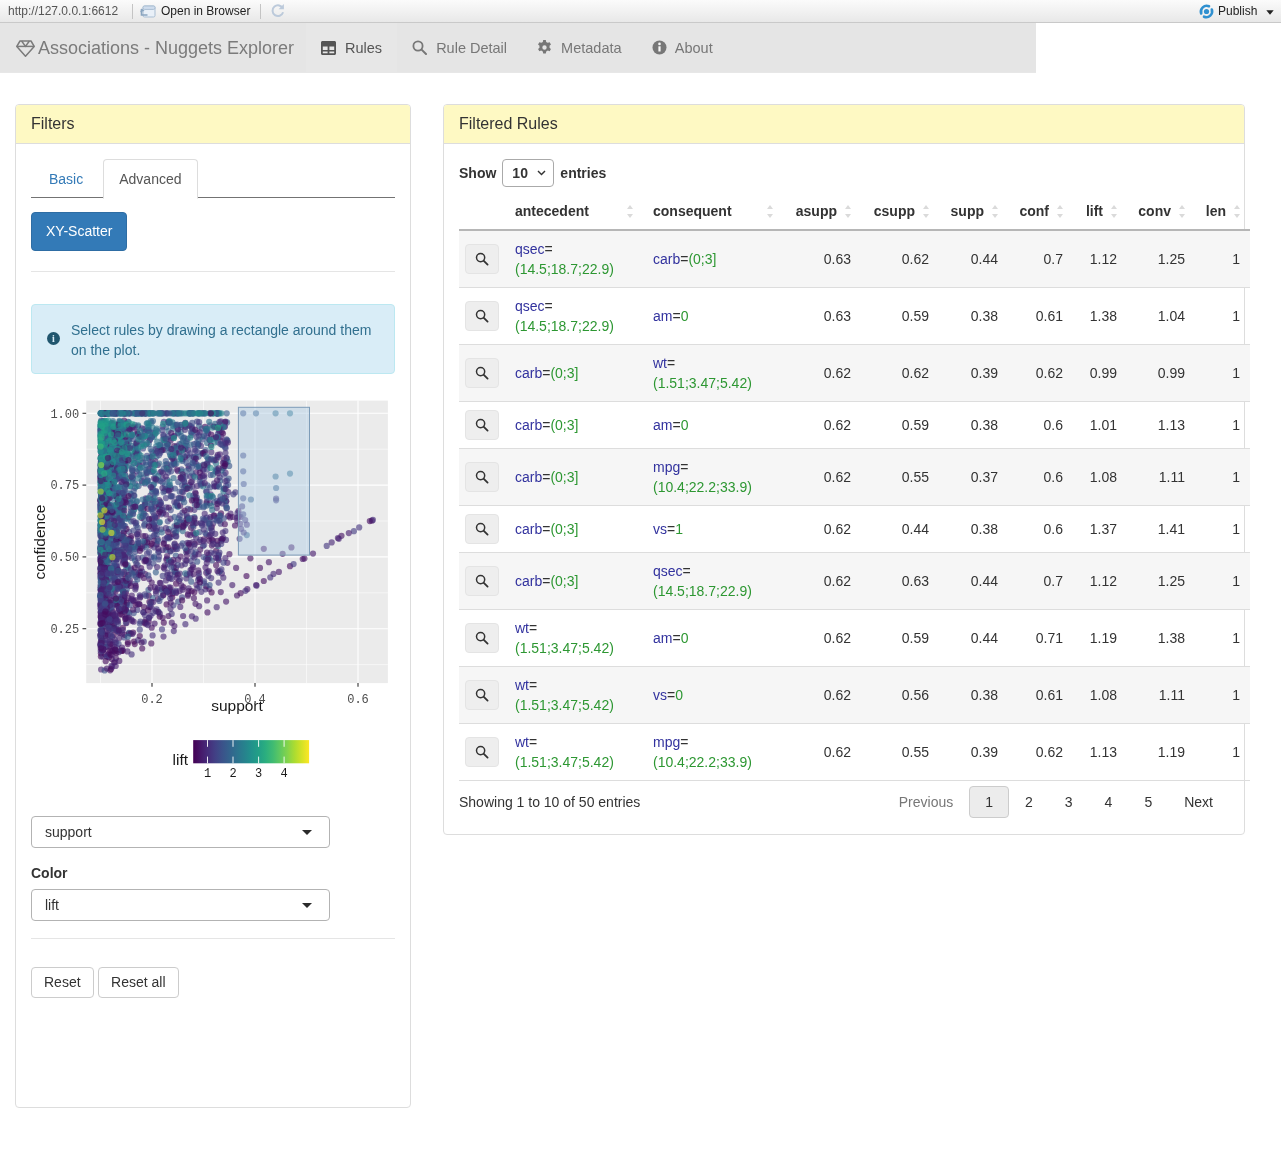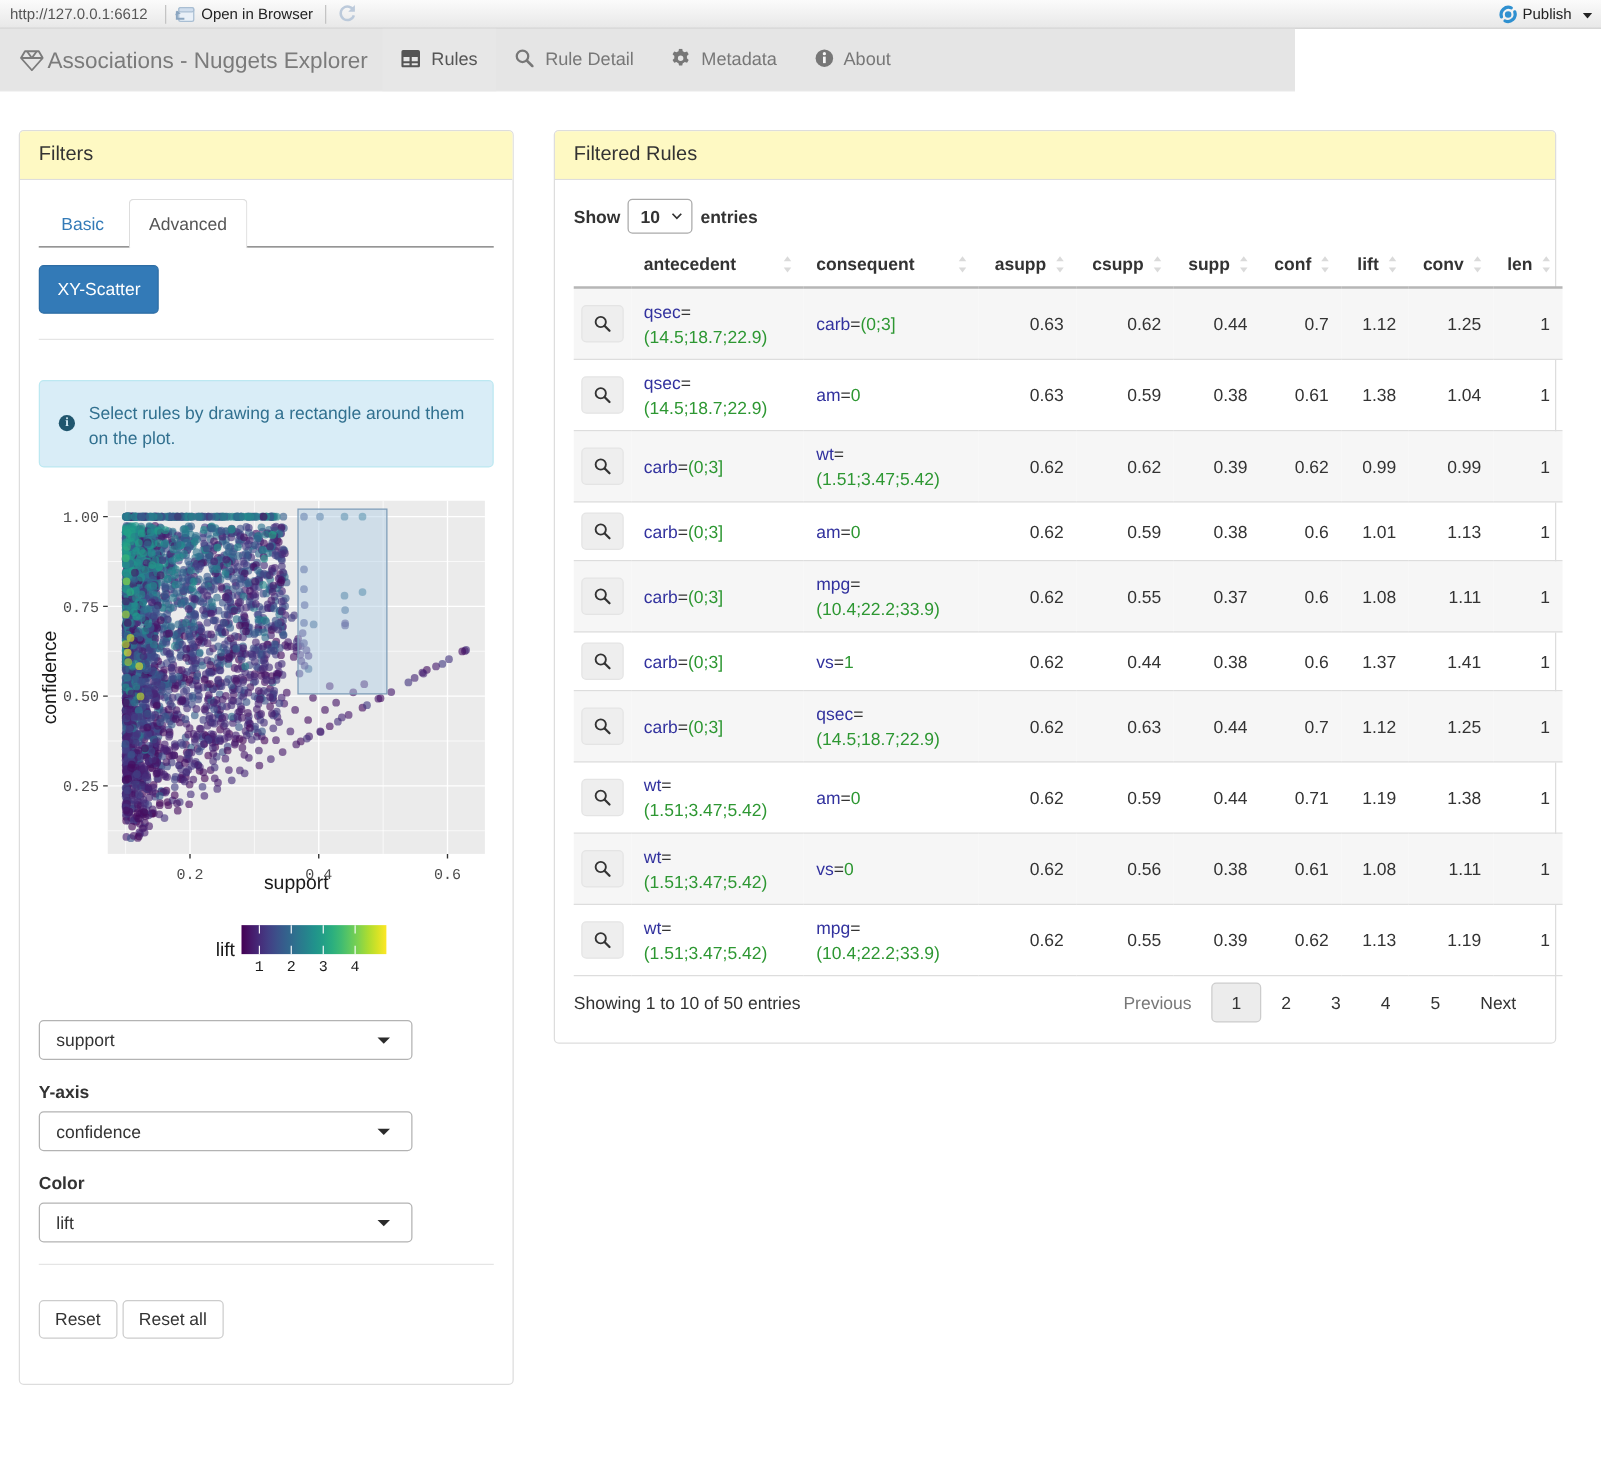--- a/index.html
+++ b/index.html
@@ -4048,24 +4048,20 @@
           <text x="227.6" y="385.2" text-anchor="middle" font-size="12" fill="#1a1a1a" font-family="Liberation Mono, monospace">3</text>
           <line x1="253.1" y1="348.1" x2="253.1" y2="354.8" stroke="#fff" stroke-width="0.9"></line>
           <line x1="253.1" y1="364.6" x2="253.1" y2="371.3" stroke="#fff" stroke-width="0.9"></line>
           <text x="253.1" y="385.2" text-anchor="middle" font-size="12" fill="#1a1a1a" font-family="Liberation Mono, monospace">4</text>
           <text x="157" y="372.5" text-anchor="end" font-size="15.5" fill="#1a1a1a">lift</text>
         </svg></div>
     <div class="fgroup">
       <div class="sel">support<span class="car"></span></div>
     </div>
     <div class="fgroup">
-      <div class="ctl-label">Y-axis</div>
-      <div class="sel">confidence<span class="car"></span></div>
-    </div>
-    <div class="fgroup">
       <div class="ctl-label">Color</div>
       <div class="sel">lift<span class="car"></span></div>
     </div>
     <hr class="h2">
     <span class="btn-def">Reset</span>
     <span class="btn-def">Reset all</span>
   </div>
 </div>
 
 <div class="panel" id="panel-rules">

